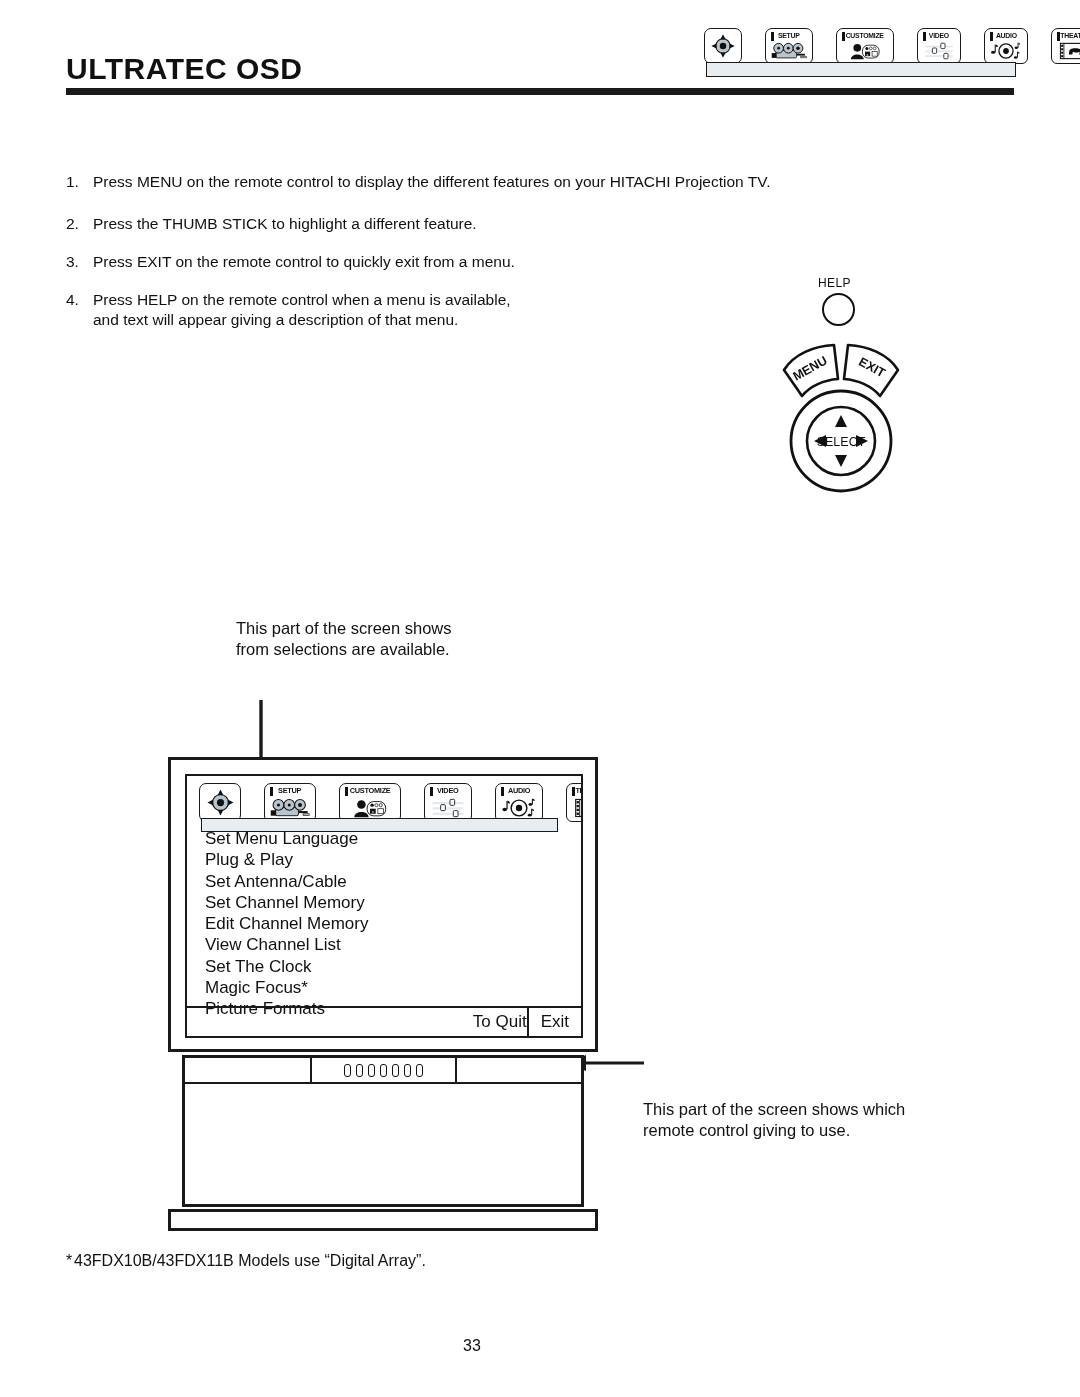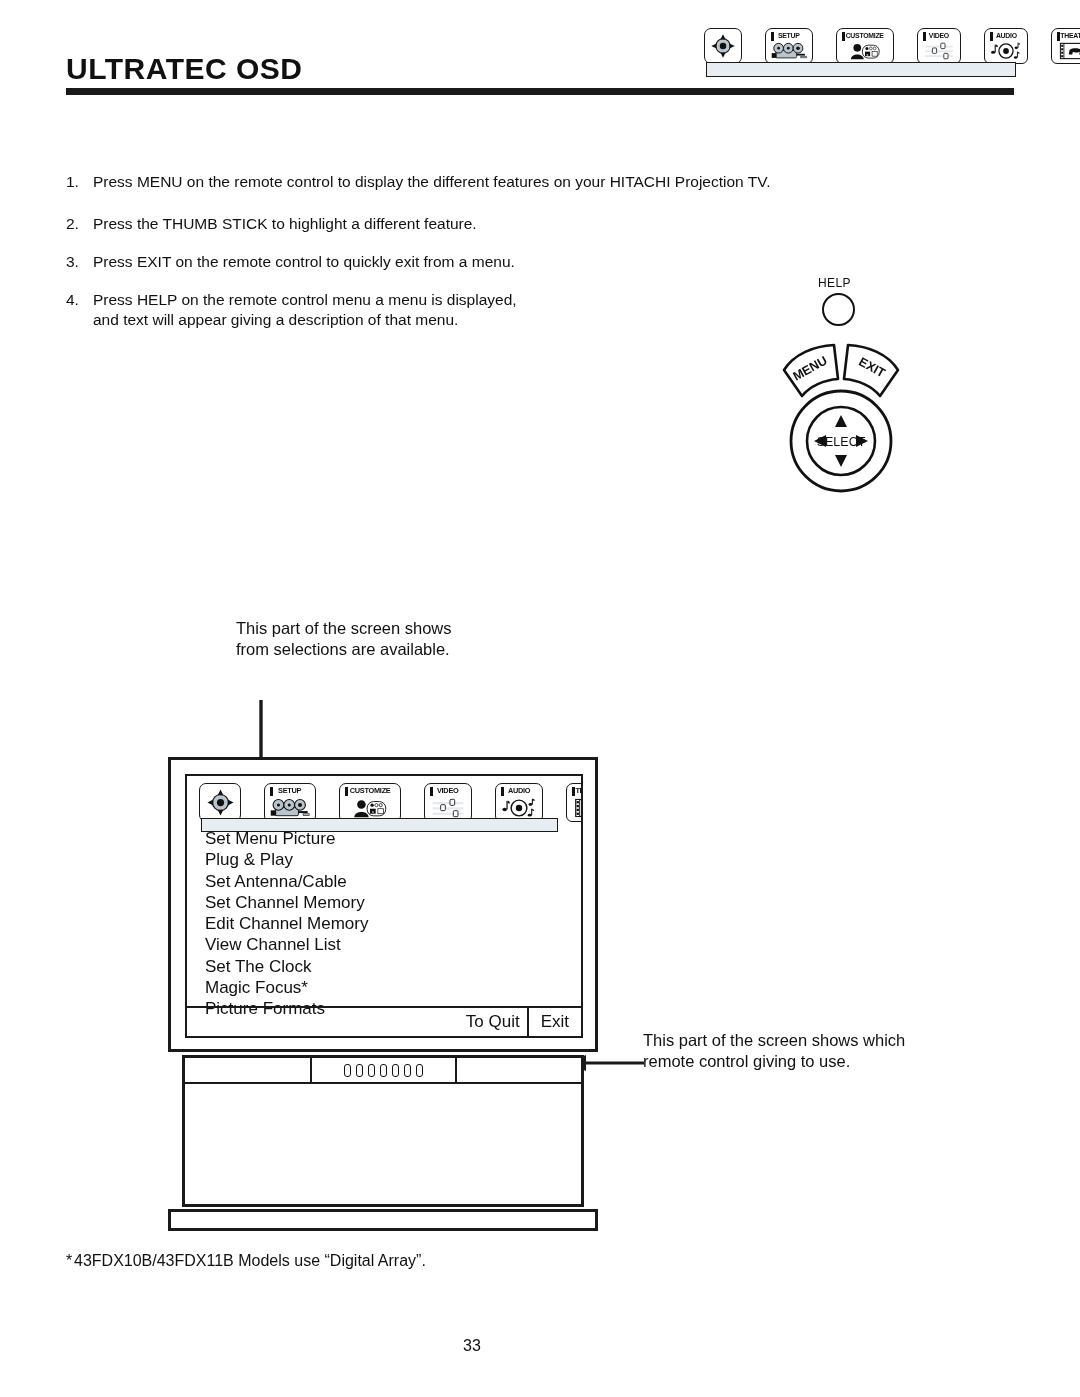--- a/index.html
+++ b/index.html
@@ -68,21 +68,21 @@
   }
   #menu-list{
     position:absolute;left:18px;top:52px;font-size:17px;line-height:21.3px;
   }
   #menu-list div{white-space:nowrap;}
   #quit-bar{
     position:absolute;left:0;bottom:0;width:100%;height:30px;
     border-top:2.4px solid #1a1a1a;box-sizing:border-box;
     display:flex;align-items:center;justify-content:flex-end;
   }
-  #quit-label{font-size:17px;padding-right:7px;}
+  #quit-label{font-size:17px;}
   #exit-cell{
     border-left:2px solid #1a1a1a;height:100%;display:flex;align-items:center;
     padding:0 12px;font-size:17px;box-sizing:border-box;
   }
   #tv-neck{
     position:absolute;left:14px;top:298px;width:402px;height:152px;
     border:3px solid #1a1a1a;box-sizing:border-box;background:#fff;
   }
   #tv-controlrow{
     position:absolute;left:0;top:0;width:100%;height:26px;
@@ -228,21 +228,21 @@
 <div class="instr" id="instr-1" style="left:66px;top:214px;width:880px;">
   <span class="num">2.</span>
   <span class="txt">Press the THUMB STICK to highlight a different feature.</span>
 </div>
 <div class="instr" id="instr-2" style="left:66px;top:252px;width:880px;">
   <span class="num">3.</span>
   <span class="txt">Press EXIT on the remote control to quickly exit from a menu.</span>
 </div>
 <div class="instr" id="instr-3" style="left:66px;top:290px;width:880px;">
   <span class="num">4.</span>
-  <span class="txt">Press HELP on the remote control menu a menu is displayed,</span>
+  <span class="txt">Press HELP on the remote control when a menu is available,</span>
 </div>
 <div class="instr" id="instr-4" style="left:66px;top:310px;width:880px;">
   <span class="txt">and text will appear giving a description of that menu.</span>
 </div>
 
 <div class="abs" id="help-label">HELP</div>
 <div class="abs" id="help-button"></div>
 
 <svg class="abs" id="remote-svg" style="left:760px;top:338px;" width="170" height="160" viewBox="0 0 170 160">
 
@@ -274,21 +274,21 @@
 <div class="anno" id="anno-top" style="left:236px;top:618px;">
   <div>This part of the screen shows</div>
   <div>from selections are available.</div>
 </div>
 
 <svg class="abs" style="left:252px;top:700px;" width="30" height="104">
   <line x1="9" y1="0" x2="9" y2="88" stroke="#1a1a1a" stroke-width="3.4"></line>
   <polygon points="9,100 1,80 17,80" fill="#1a1a1a"></polygon>
 </svg>
 
-<div class="anno" id="anno-right" style="left:643px;top:1030px;">
+<div class="anno" id="anno-right" style="left:643px;top:1099px;">
   <div>This part of the screen shows which</div>
   <div>remote control giving to use.</div>
 </div>
 <svg class="abs" style="left:566px;top:1050px;" width="80" height="26">
   <line x1="78" y1="13" x2="14" y2="13" stroke="#1a1a1a" stroke-width="3"></line>
   <polygon points="1,13 20,5 20,21" fill="#1a1a1a"></polygon>
 </svg>
 
 <div id="tv">
 
@@ -401,21 +401,21 @@
                   <rect x="39" y="19" width="3" height="3"></rect>
     </g>
     <path d="M13,18 L14,12 L16,10 L20,9 L25,9 L29,10 L31,12 L30,8 L32,9 L32,12 L31,15 L30,18 L28,18 L29,14 L26,15 L22,15 L19,14 L18,18 Z" fill="#111"></path>
   </svg>
             </span>
           </div>
         </div>
       <div class="strip-under" id="tv-strip-under" style="left:14px;top:42px;width:355px;height:12px;"></div>
 
       <div id="menu-list">
-        <div>Set Menu Picture</div>
+        <div>Set Menu Language</div>
         <div>Plug &amp; Play</div>
         <div>Set Antenna/Cable</div>
         <div>Set Channel Memory</div>
         <div>Edit Channel Memory</div>
         <div>View Channel List</div>
         <div>Set The Clock</div>
         <div>Magic Focus*</div>
         <div>Picture Formats</div>
       </div>
 

